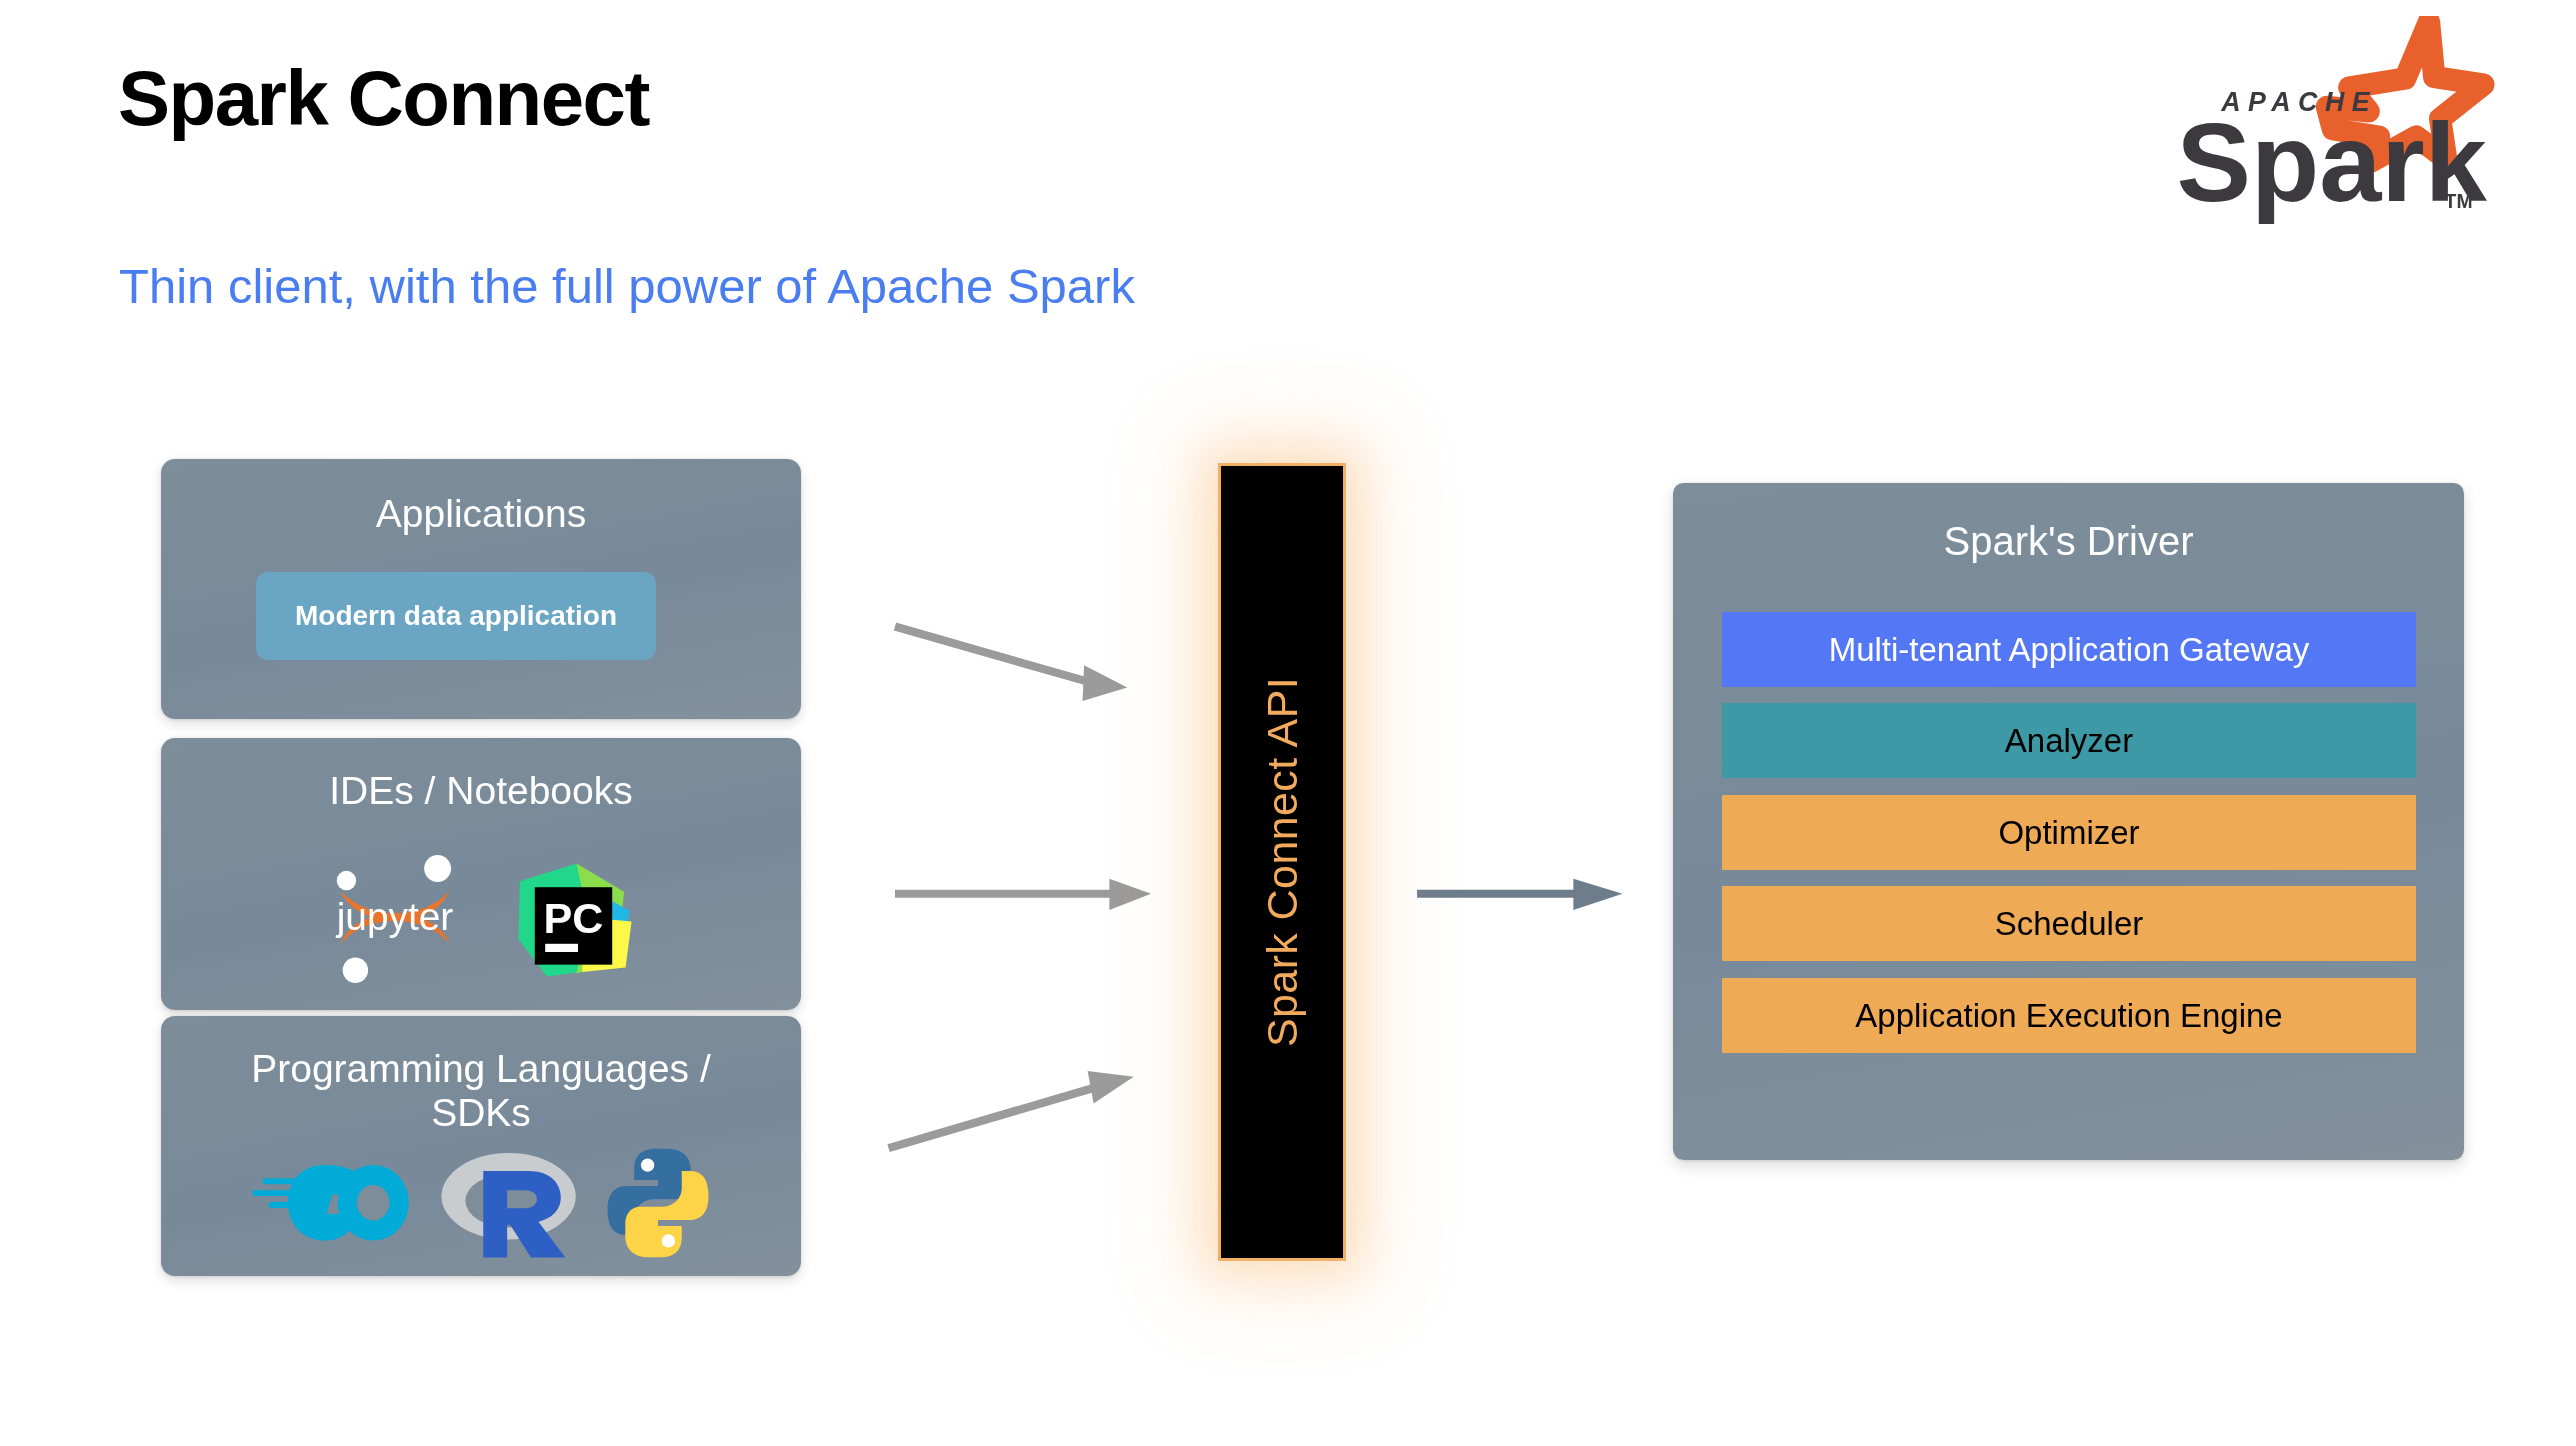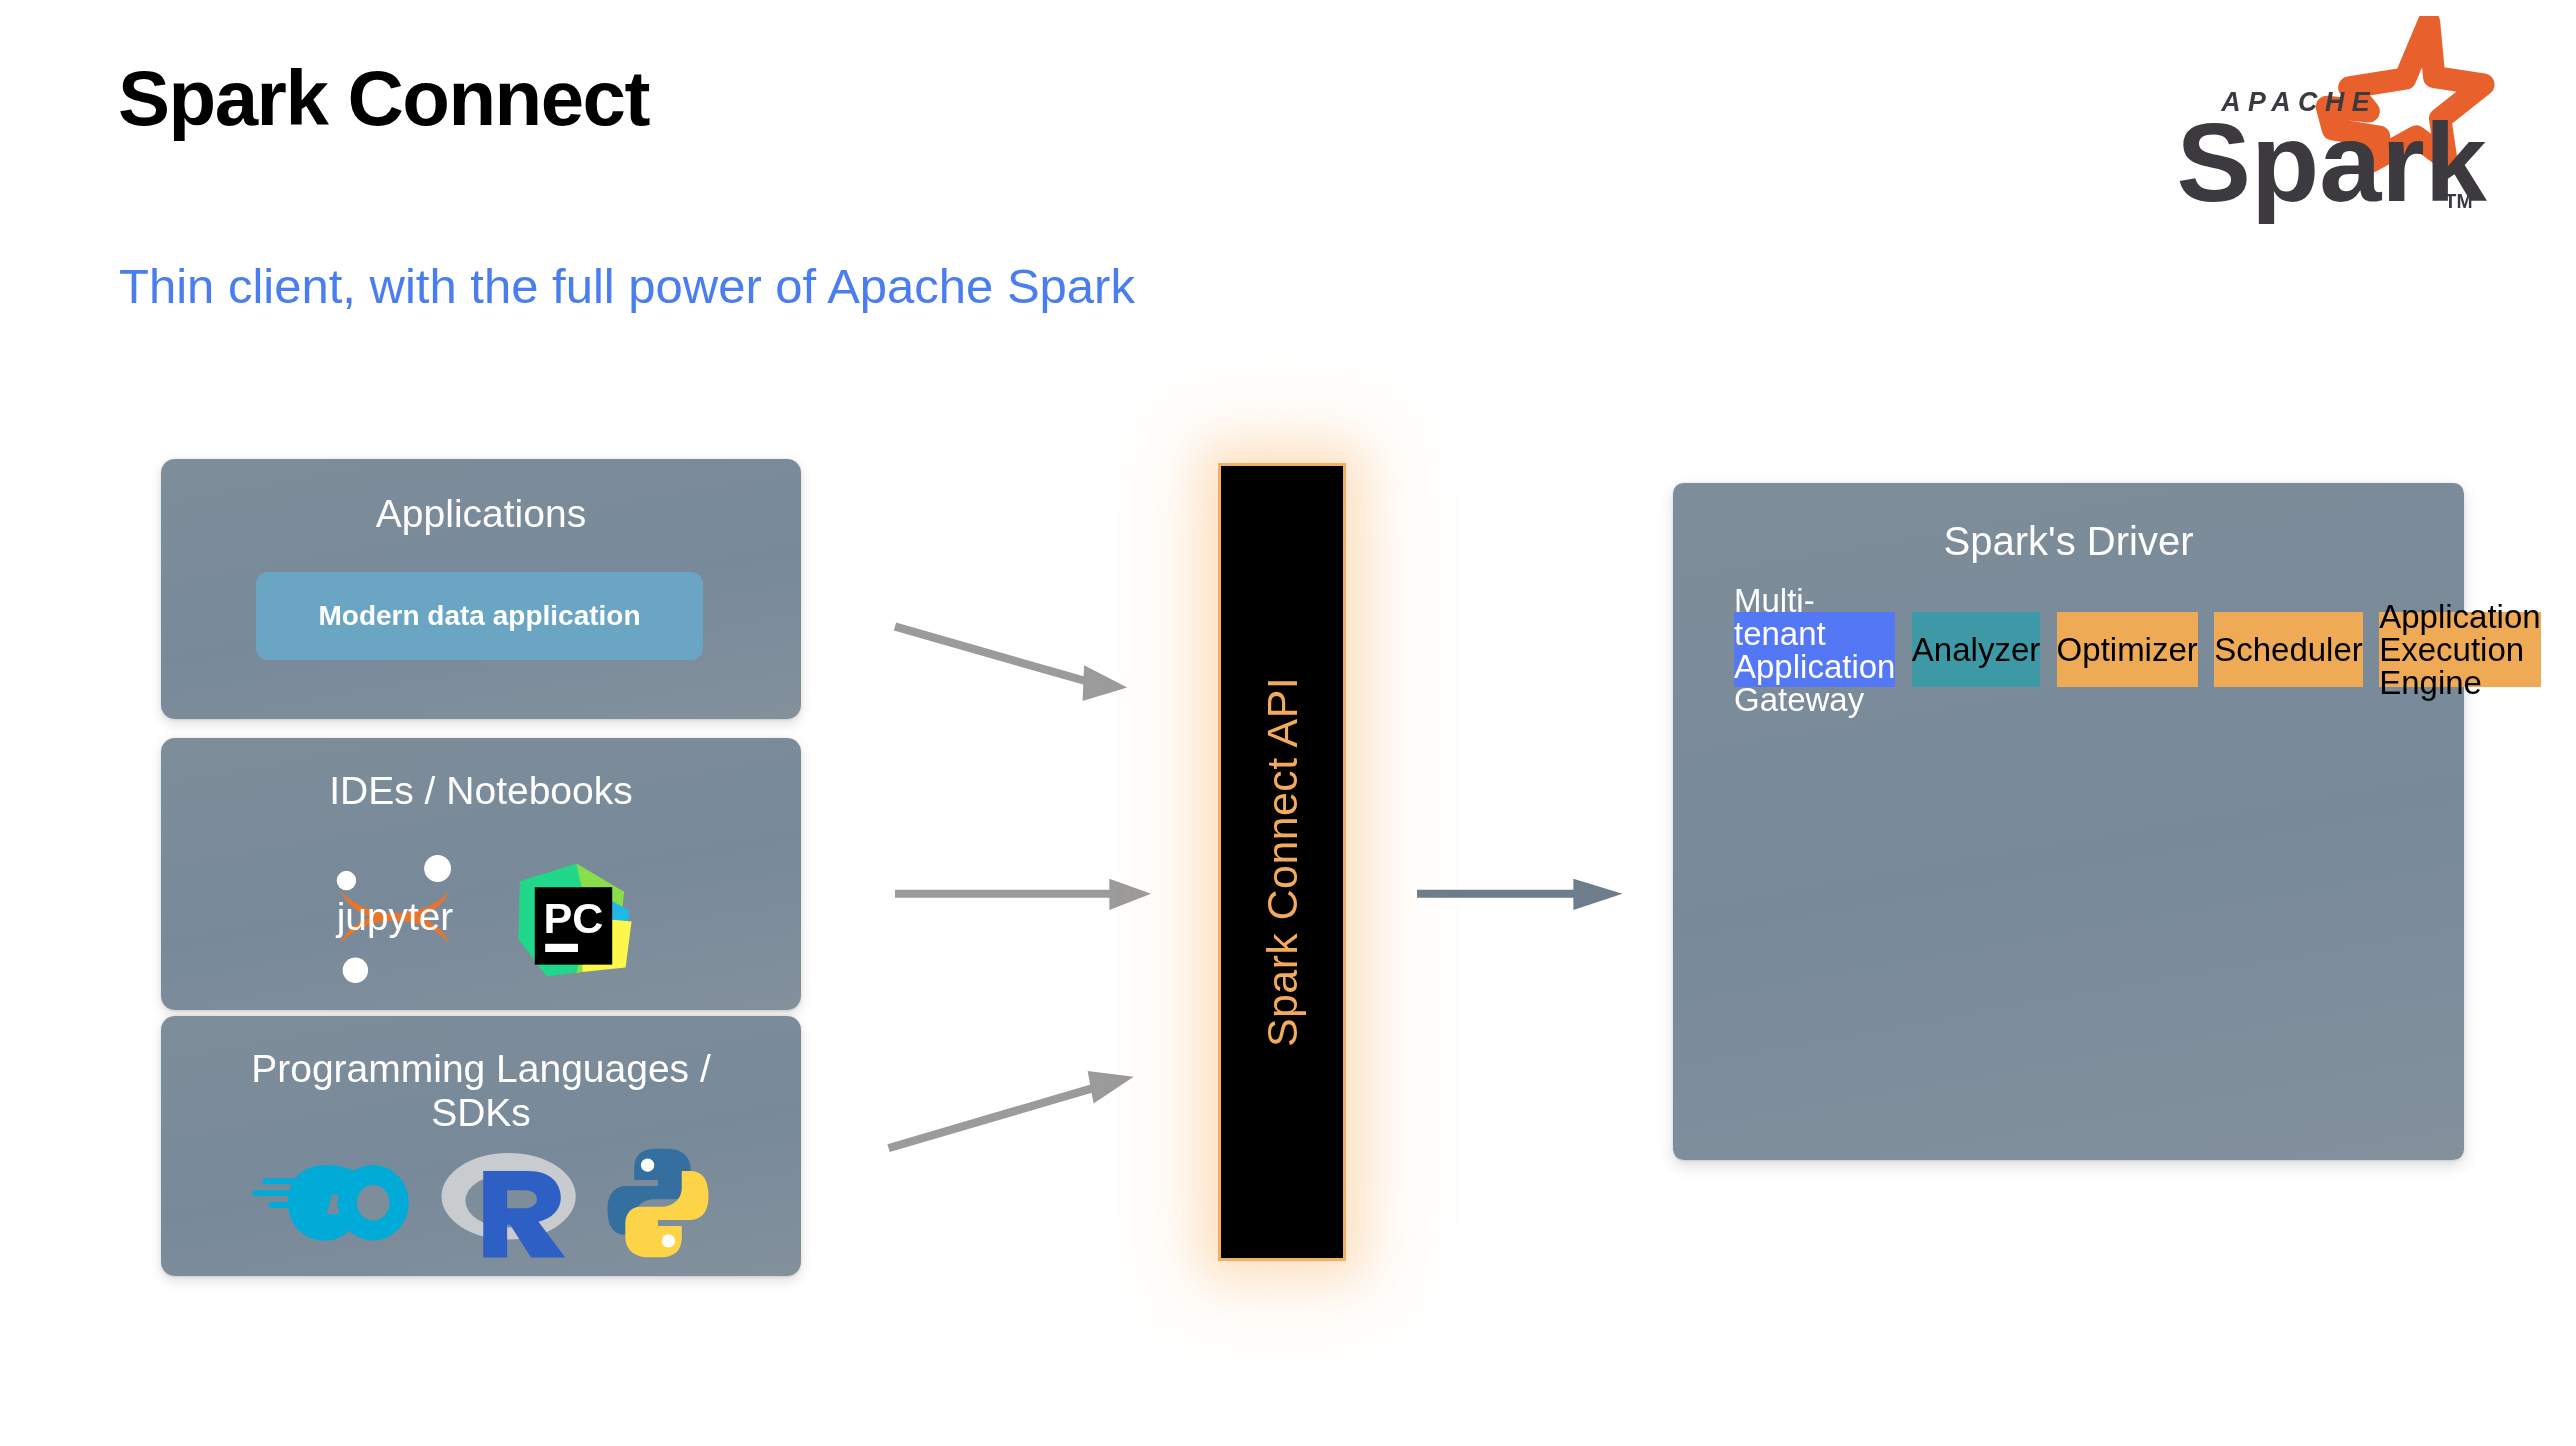--- a/index.html
+++ b/index.html
@@ -72,21 +72,21 @@
     line-height: 1.12;
   }
   #box-applications .client-title { top: 33px; }
   #box-ides .client-title { top: 31px; }
   #box-langs .client-title { top: 31px; }
 
   #modern-data-app {
     position: absolute;
     left: 95px;
     top: 113px;
-    width: 447px;
+    width: 400px;
     height: 88px;
     background: #6aa5c4;
     border-radius: 12px;
     display: flex;
     align-items: center;
     justify-content: center;
     color: #ffffff;
     font-size: 28px;
     font-weight: 700;
   }
@@ -148,23 +148,22 @@
     color: #ffffff;
     font-size: 40px;
     font-weight: 500;
   }
   #driver-stack {
     position: absolute;
     left: 49px;
     top: 129px;
     width: 694px;
     display: flex;
-    flex-direction: row;
+    flex-direction: column;
     gap: 16.4px;
-    margin-left: 12px;
   }
   .driver-row {
     height: 75px;
     display: flex;
     align-items: center;
     justify-content: center;
     font-size: 33px;
     line-height: 1;
   }
   .driver-row.gateway   { background: #5478f5; color: #ffffff; }

